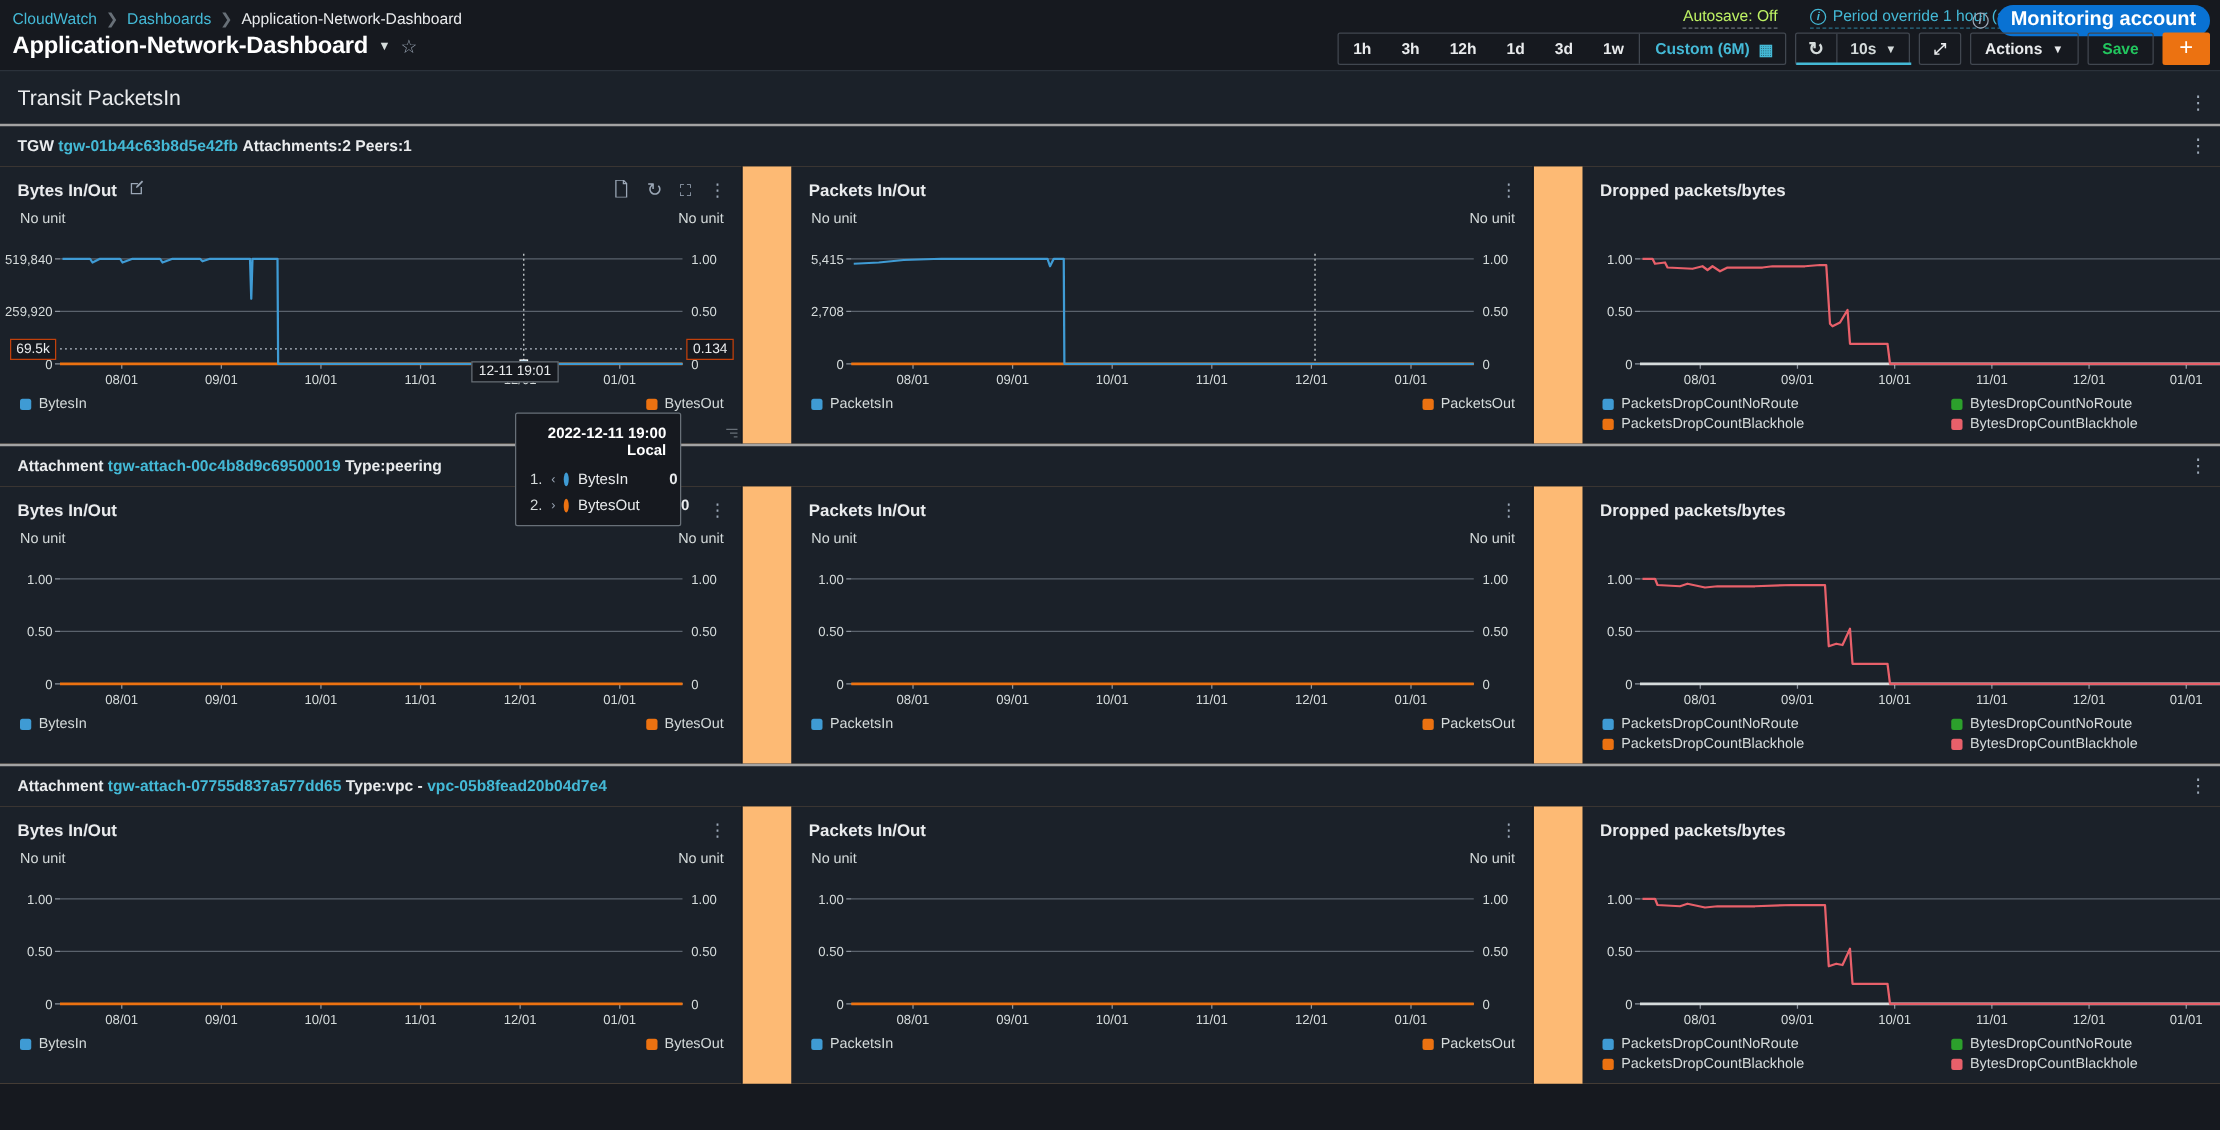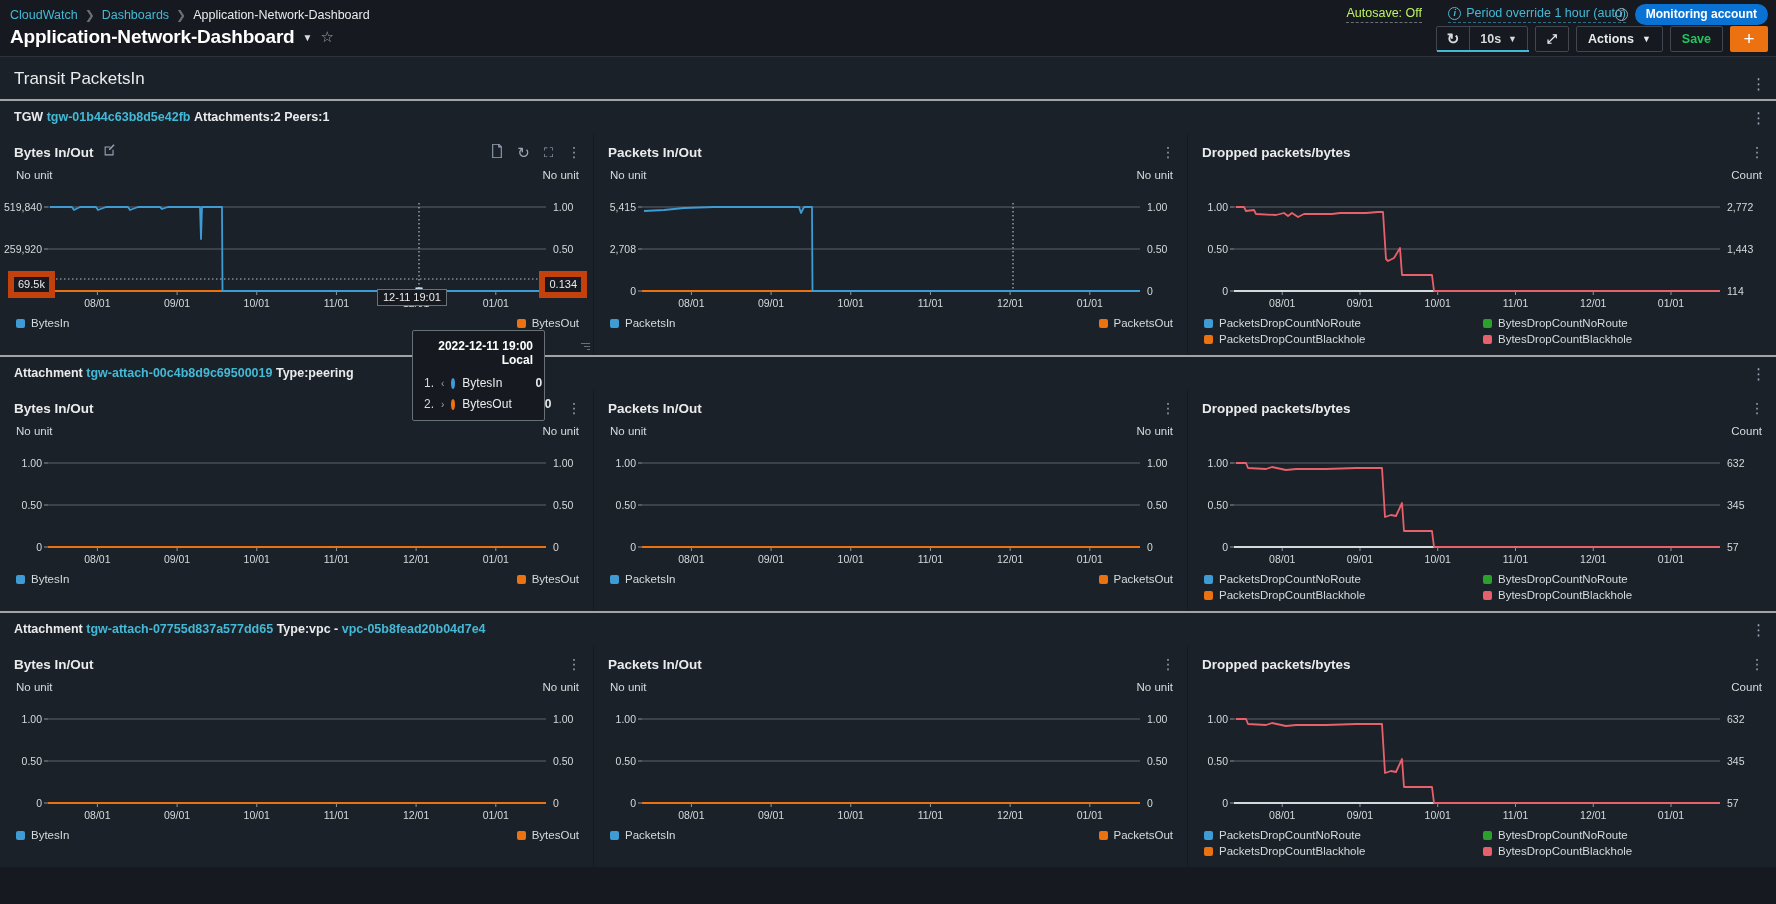--- a/index.html
+++ b/index.html
@@ -20,21 +20,21 @@
   .caret{ color:#d5dbdb; font-size:10px; }
   .star{ color:#9ba7b6; font-size:15px; }
 
   .autosave{ position:absolute; right:354px; top:6px; font-size:12.5px; color:#bef264;
              border-bottom:1px dashed #687078; padding-bottom:2px;}
   .period{ position:absolute; right:150px; top:6px; font-size:12.5px; color:#44b9d6;
            border-bottom:1px dashed #2a6d85; padding-bottom:2px; display:flex; align-items:center; gap:5px;}
   .infoc{ display:inline-flex; width:13px;height:13px;border:1.3px solid currentColor;border-radius:50%;
           align-items:center;justify-content:center;font-size:9px;font-weight:bold;font-style:italic;line-height:1;}
   .monacct{ position:absolute; right:8px; top:4px; display:flex; align-items:center; gap:7px;}
-  .monbadge{ background:#0972d3; color:#fff; font-size:12px; font-weight:bold; border-radius:13px;
+  .monbadge{ background:#0972d3; color:#fff; font-size:16px; font-weight:bold; border-radius:13px;
              padding:3px 11px 4px; }
   .infoc2{ color:#9ba7b6; }
 
   
   .toolbar{ position:absolute; right:8px; top:26px; display:flex; align-items:stretch; gap:7px; height:26px;}
   .rangegrp{ display:flex; align-items:stretch; border:1px solid #414750; border-radius:2px; }
   .rangegrp .rb{ display:flex;align-items:center;padding:0 12px;font-size:12.5px;color:#e9ebed;font-weight:bold; }
   .rangegrp .divider{ width:1px;background:#414750; }
   .rangegrp .custom{ color:#44b9d6; display:flex;align-items:center;gap:7px;padding:0 9px 0 12px;font-size:12.5px;font-weight:bold;}
   .btn{ border:1px solid #414750; border-radius:2px; display:flex;align-items:center;justify-content:center;
@@ -53,21 +53,21 @@
   .section-title{ font-size:17px; color:#e9ebed; padding:12px 12px 10px 14px; }
   .rowhdr{ background:#1b2129; border-top:2px solid #a3a3a3; padding:9px 12px 9px 14px;
            font-size:12.5px; color:#e9ebed; position:relative; }
   .rowhdr b{ font-weight:bold; }
   .rowhdr .lk{ color:#44b9d6; font-weight:bold; }
   .kebab{ position:absolute; right:10px; top:50%; transform:translateY(-50%);
           color:#9ba7b6; font-size:15px; letter-spacing:0; line-height:1; }
   .kebab-s{ color:#9ba7b6; font-size:14px; line-height:1; }
 
   
-  .grid{ display:flex; background:#f0abfc; }
+  .grid{ display:flex; background:#fdba74;gap:39px; }
   .widget{ background:#1b2129; border-right:1px solid #16191f; position:relative; }
   .w1{ width:594px; } .w2{ width:594px; } .w3{ width:588px; border-right:none; }
   .w-head{ display:flex; align-items:center; padding:10px 12px 0 14px; height:28px; }
   .w-title{ font-size:13.5px; color:#e9ebed; font-weight:bold; }
   .w-head .edit{ margin-left:9px; color:#9ba7b6; font-size:12px; }
   .w-actions{ margin-left:auto; display:flex; align-items:center; gap:14px; color:#9ba7b6; font-size:13px; }
   .unitrow{ display:flex; justify-content:space-between; padding:8px 14px 0 16px;
             font-size:11.5px; color:#d5dbdb; }
   .unitrow.single{ justify-content:flex-end; }
   .plot{ position:relative; margin:20px 0 0 0; }
@@ -85,21 +85,21 @@
         padding:8px 11px 9px; font-size:12px; z-index:40; border-radius:2px; }
   .tip .tdate{ font-weight:bold; font-size:12px; margin-bottom:9px; color:#fff; }
   .tip .trow{ display:flex; align-items:center; gap:7px; margin:7px 0 0; font-size:12px; }
   .tip .idx{ width:14px; color:#d5dbdb; }
   .tip .chev{ color:#9ba7b6; font-size:10px; width:7px; }
   .tip .ring{ width:11px;height:11px;border-radius:50%;border:2.2px solid; display:inline-block;}
   .tip .nm{ flex:1; }
   .tip .vl{ font-weight:bold; margin-left:26px; }
   .xflag{ position:absolute; background:#16191f; border:1px solid #687078; color:#e9ebed;
           font-size:11px; padding:1px 5px 2px; z-index:30; white-space:nowrap; }
-  .yflag{ position:absolute; background:#16191f; border:6px solid #c2410c; color:#e9ebed;
+  .yflag{ position:absolute; background:#16191f; border:1px solid #c2410c; color:#e9ebed;
           font-size:11px; padding:1px 4px 2px; z-index:30; white-space:nowrap; }
 </style>
 </head>
 <body>
 
 <div class="topbar">
   <div class="crumbs">
     <a href="#">CloudWatch</a>
     <span class="sep">❯</span>
     <a href="#">Dashboards</a>
@@ -119,20 +119,33 @@
     <span class="infoc">i</span>
     <span>Period override 1 hour (auto)</span>
   </div>
 
   <div class="monacct">
     <span class="infoc infoc2">i</span>
     <span class="monbadge">Monitoring account</span>
   </div>
 
   <div class="toolbar">
+    <div class="rangegrp">
+      <span class="rb">1h</span>
+      <span class="rb">3h</span>
+      <span class="rb">12h</span>
+      <span class="rb">1d</span>
+      <span class="rb">3d</span>
+      <span class="rb">1w</span>
+      <span class="divider"></span>
+      <span class="custom">
+        <span>Custom (6M)</span>
+        <span>▦</span>
+      </span>
+    </div>
 
     <div class="refresh-grp">
       <span class="seg" style="font-size:15px;">↻</span>
       <span class="vd"></span>
       <span class="seg">
         <span>10s</span>
         <span style="margin-left:7px;font-size:9px;">▼</span>
       </span>
     </div>
 

